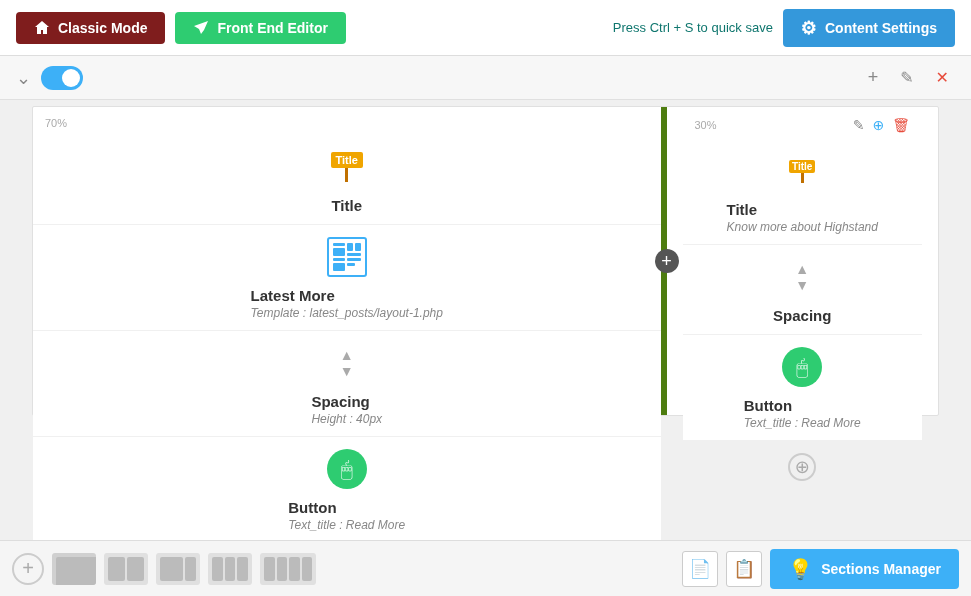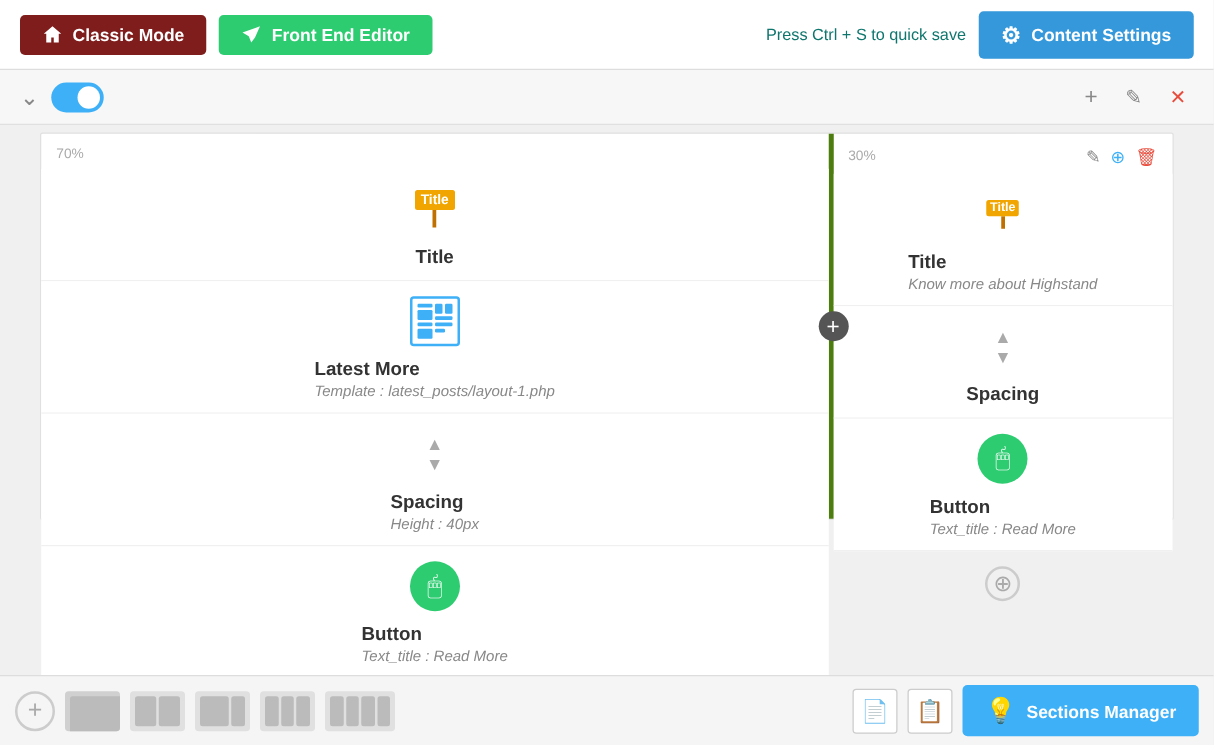--- a/index.html
+++ b/index.html
@@ -105,33 +105,33 @@
       margin: 0 16px;
       border: 1px solid #e0e0e0;
       border-radius: 2px;
       position: relative;
       height: 310px;
     }
 
     
     .col-left {
       width: 70%;
-      border-right: 4px solid #4d7c0f;
+      border-right: 6px solid #4d7c0f;
       padding: 8px 0;
     }
     .col-label {
       font-size: 11px;
       color: #aaa;
       padding: 2px 12px 6px;
     }
 
     
     .col-right {
       width: 30%;
-      padding: 8px 0;
+      padding: 8px 16px;
     }
 
     
     .col-divider {
       position: absolute;
       left: calc(70% - 12px);
       top: 50%;
       transform: translateY(-50%);
       width: 24px;
       height: 24px;

